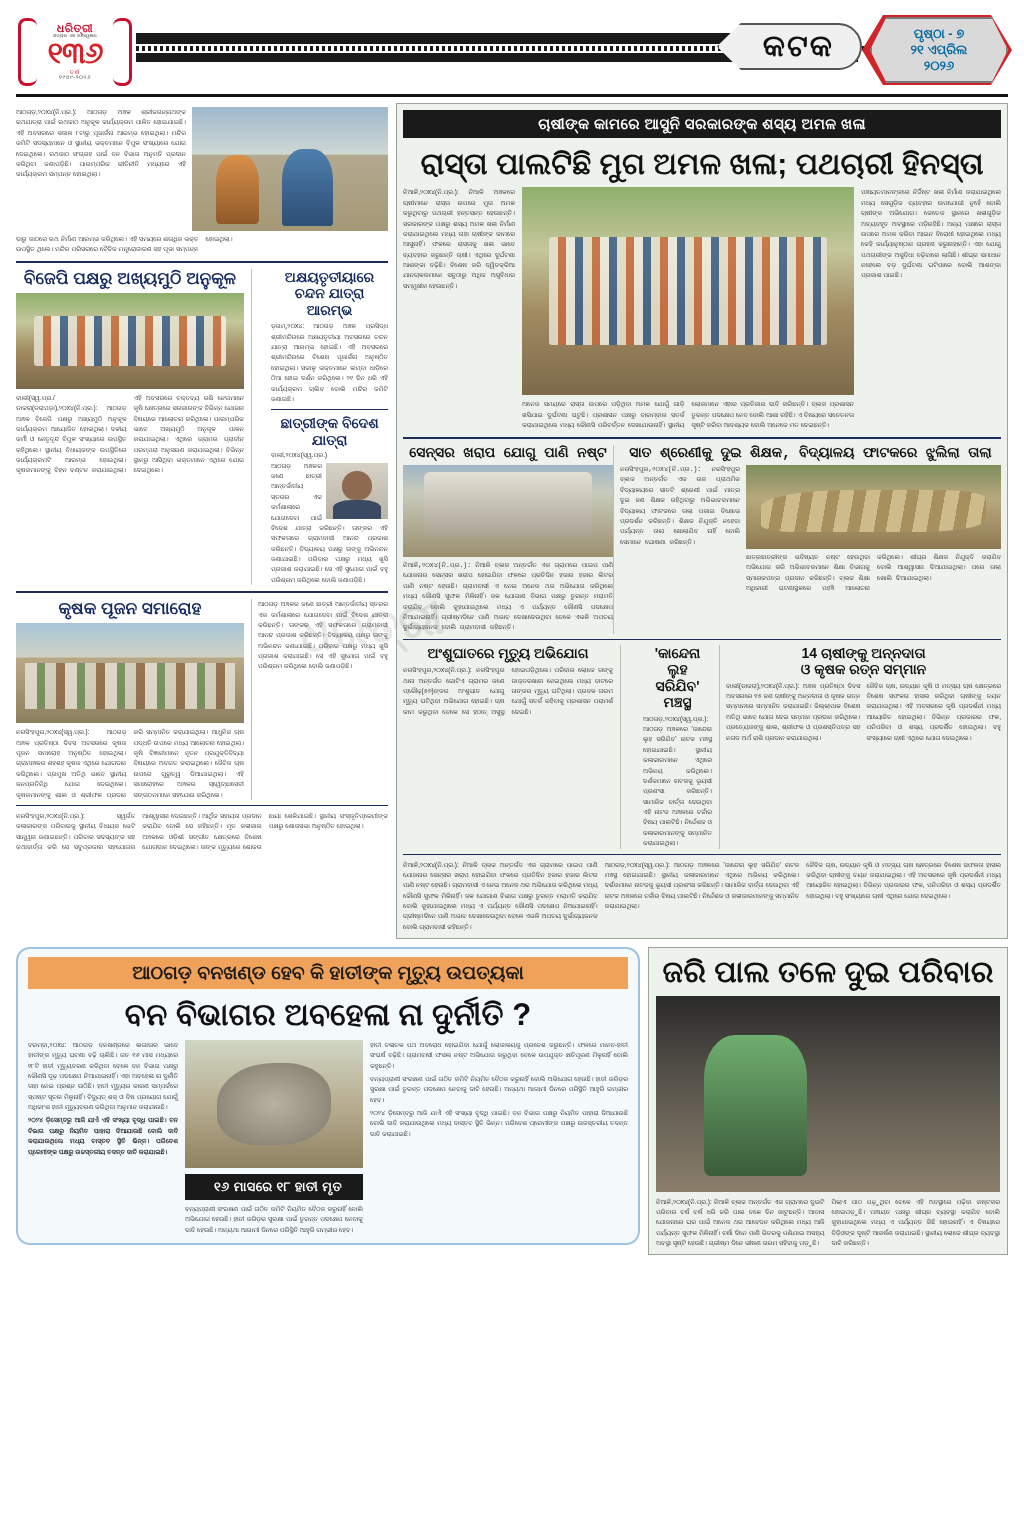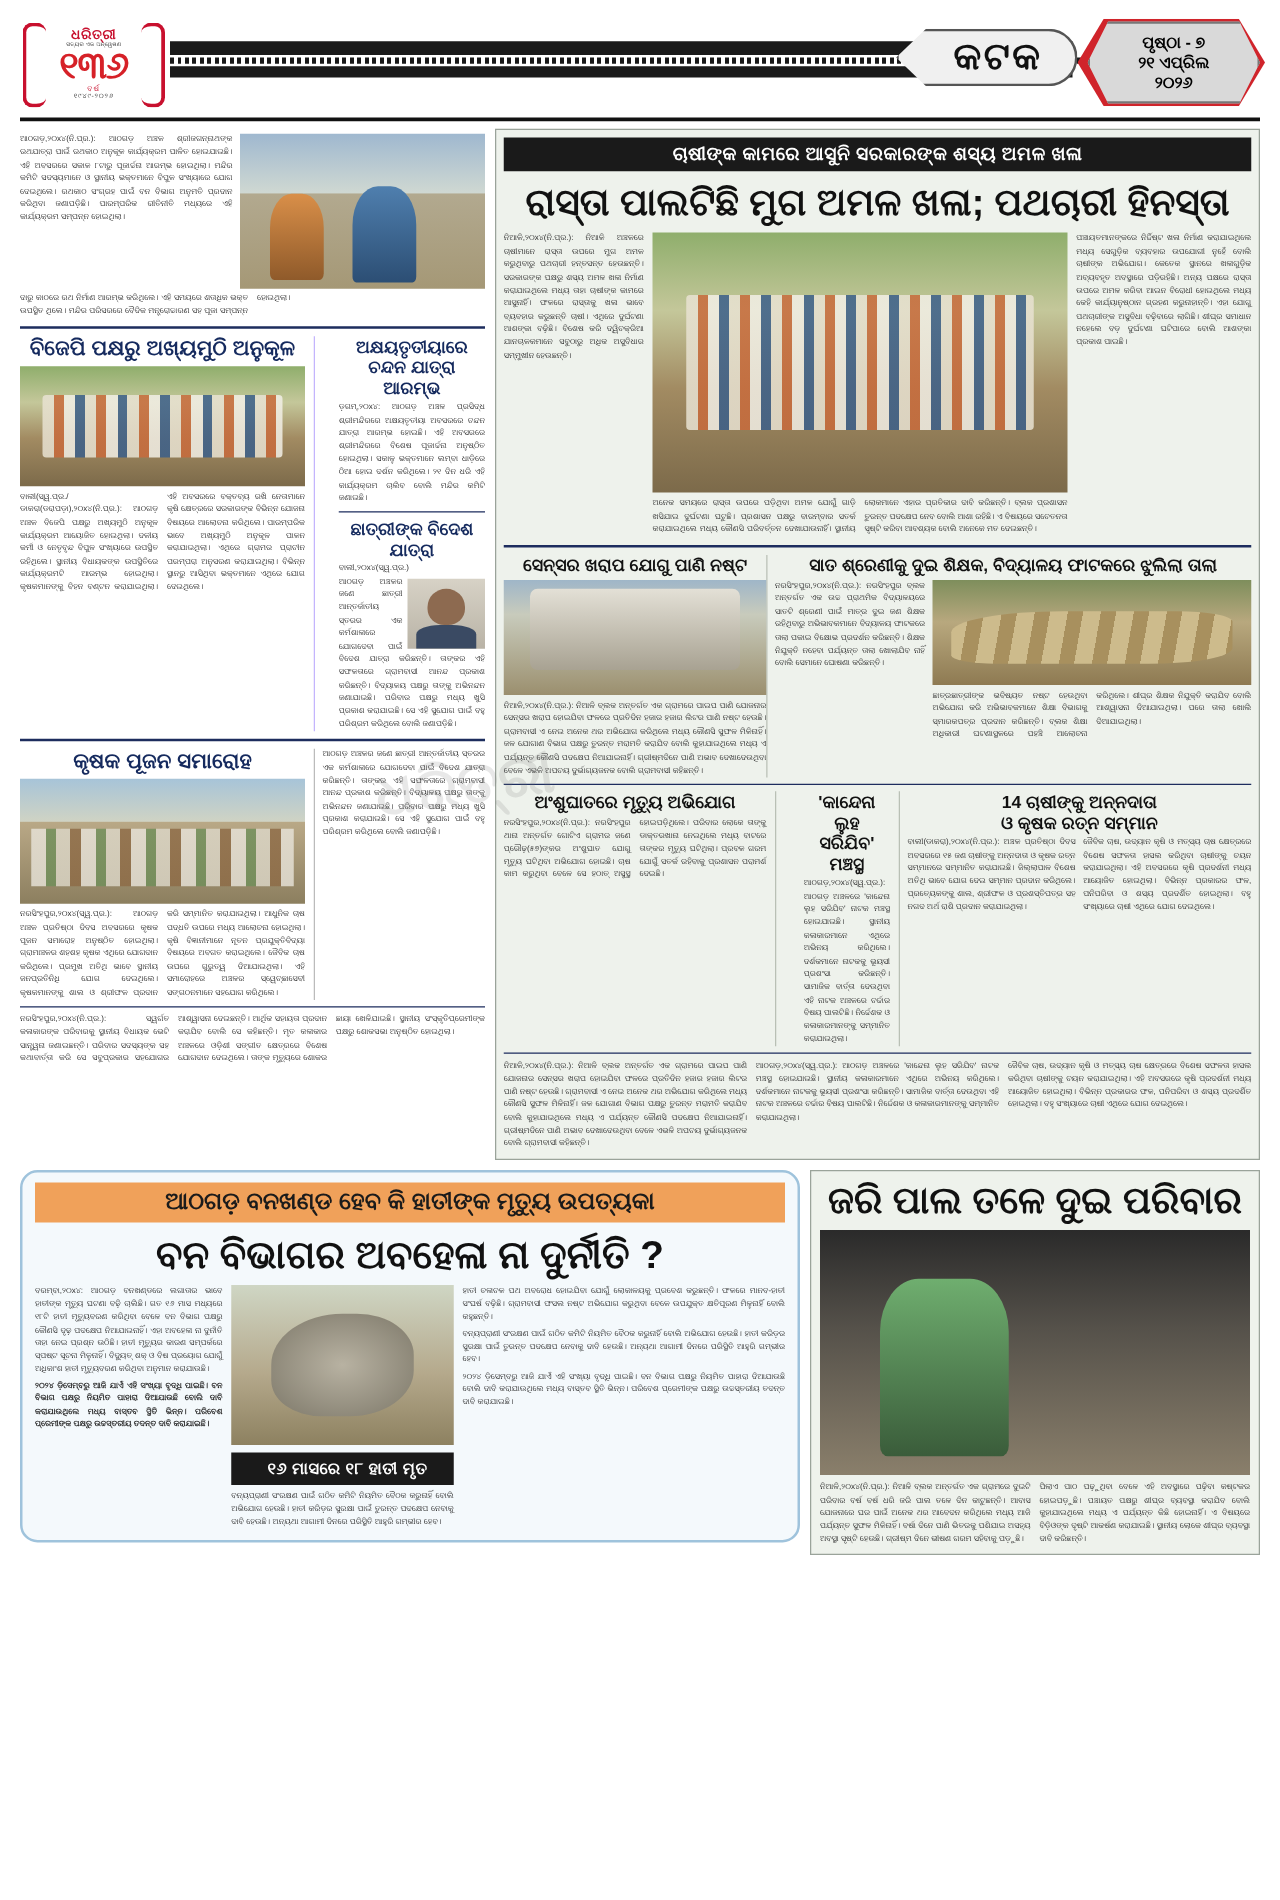--- a/index.html
+++ b/index.html
@@ -48,21 +48,21 @@
   }
   .mast-date {
     position: absolute; right: 0; top: -14px;
     width: 138px; height: 66px;
     background: #d9d9d9;
     border: 2px solid #777;
     clip-path: polygon(12% 0, 88% 0, 100% 50%, 88% 100%, 12% 100%, 0 50%);
     display: flex; flex-direction: column; align-items: center; justify-content: center;
     line-height: 1.25;
   }
-  .mast-date .d { font-size: 13px; font-weight: bold; color: #000000; }
+  .mast-date .d { font-size: 13px; font-weight: bold; color: #0369a1; }
   .mast-date-wrap { position: absolute; right: -4px; top: -16px; width: 150px; height: 70px;
      background: #d0242b; clip-path: polygon(14% 0, 86% 0, 100% 50%, 86% 100%, 14% 100%, 0 50%); }
 
   .rule-thick { height: 3px; background: #111; margin: 2px 0 6px 0; }
 
   
   .body-grid { display: flex; gap: 8px; }
   .col-left { width: 372px; flex: 0 0 372px; }
   .col-right { flex: 1; border: 1px solid #9aa39a; background: #eef2ec; padding: 6px; }
 
@@ -238,21 +238,21 @@
           <div class="photo ph-b" style="height:208px;"></div>
           <div class="body-txt cols2" style="margin-top:4px;">ଅନେକ ସମୟରେ ରାସ୍ତା ଉପରେ ପଡ଼ିଥିବା ଅମଳ ଯୋଗୁଁ ଗାଡ଼ି ଖସିଯାଇ ଦୁର୍ଘଟଣା ଘଟୁଛି। ପ୍ରଶାସନ ପକ୍ଷରୁ ବାରମ୍ବାର ସତର୍କ କରାଯାଇଥିଲେ ମଧ୍ୟ କୌଣସି ପରିବର୍ତ୍ତନ ଦେଖାଯାଉନାହିଁ। ସ୍ଥାନୀୟ ଲୋକମାନେ ଏହାର ପ୍ରତିକାର ଦାବି କରିଛନ୍ତି। ବ୍ଲକ ପ୍ରଶାସନ ତୁରନ୍ତ ପଦକ୍ଷେପ ନେବ ବୋଲି ଆଶା ରହିଛି। ଏ ବିଷୟରେ ସଚେତନତା ସୃଷ୍ଟି କରିବା ଆବଶ୍ୟକ ବୋଲି ଅନେକେ ମତ ଦେଇଛନ୍ତି।</div>
         </div>
         <div style="width:140px; flex:0 0 140px;">
           <div class="body-txt">ପଞ୍ଚାୟତମାନଙ୍କରେ ନିର୍ଦ୍ଦିଷ୍ଟ ଖଳା ନିର୍ମାଣ କରାଯାଇଥିଲେ ମଧ୍ୟ ସେଗୁଡ଼ିକ ବ୍ୟବହାର ଉପଯୋଗୀ ନୁହେଁ ବୋଲି ଚାଷୀଙ୍କ ଅଭିଯୋଗ। କେତେକ ସ୍ଥାନରେ ଖଳାଗୁଡ଼ିକ ଅବ୍ୟବହୃତ ଅବସ୍ଥାରେ ପଡ଼ିରହିଛି। ଅନ୍ୟ ପକ୍ଷରେ ରାସ୍ତା ଉପରେ ଅମଳ କରିବା ଆଇନ ବିରୋଧୀ ହୋଇଥିଲେ ମଧ୍ୟ କେହି କାର୍ଯ୍ୟାନୁଷ୍ଠାନ ଗ୍ରହଣ କରୁନାହାନ୍ତି। ଏହା ଯୋଗୁ ପଥଚାରୀଙ୍କ ଅସୁବିଧା ବଢ଼ିବାରେ ଲାଗିଛି। ଶୀଘ୍ର ସମାଧାନ ନହେଲେ ବଡ଼ ଦୁର୍ଘଟଣା ଘଟିପାରେ ବୋଲି ଆଶଙ୍କା ପ୍ରକାଶ ପାଇଛି।</div>
         </div>
       </div>
 
       <div class="hr-d"></div>
 
-      <div style="display:flex; gap:0;">
+      <div style="display:flex; gap:0;font-family:Liberation Mono, monospace;">
         <div style="width:210px; flex:0 0 210px;">
           <div class="hl hl-sm hl-black">ସେନ୍‌ସର ଖରାପ ଯୋଗୁ ପାଣି ନଷ୍ଟ</div>
           <div class="photo ph-d" style="height:92px; margin-top:4px;"></div>
           <div class="body-txt" style="margin-top:4px;">ନିଆଳି,୨୦x୪(ନି.ପ୍ର.): ନିଆଳି ବ୍ଲକ ଅନ୍ତର୍ଗତ ଏକ ଗ୍ରାମରେ ପାଇପ ପାଣି ଯୋଜନାର ସେନ୍‌ସର ଖରାପ ହୋଇଯିବା ଫଳରେ ପ୍ରତିଦିନ ହଜାର ହଜାର ଲିଟର ପାଣି ନଷ୍ଟ ହେଉଛି। ଗ୍ରାମବାସୀ ଏ ନେଇ ଅନେକ ଥର ଅଭିଯୋଗ କରିଥିଲେ ମଧ୍ୟ କୌଣସି ସୁଫଳ ମିଳିନାହିଁ। ଜଳ ଯୋଗାଣ ବିଭାଗ ପକ୍ଷରୁ ତୁରନ୍ତ ମରାମତି କରାଯିବ ବୋଲି କୁହାଯାଇଥିଲେ ମଧ୍ୟ ଏ ପର୍ଯ୍ୟନ୍ତ କୌଣସି ପଦକ୍ଷେପ ନିଆଯାଇନାହିଁ। ଗ୍ରୀଷ୍ମଦିନେ ପାଣି ଅଭାବ ଦେଖାଦେଉଥିବା ବେଳେ ଏଭଳି ଅପଚୟ ଦୁର୍ଭାଗ୍ୟଜନକ ବୋଲି ଗ୍ରାମବାସୀ କହିଛନ୍ତି।</div>
         </div>
         <div style="flex:1; border-left:1px solid #b9c0b5; padding-left:6px;">
           <div class="hl hl-sm hl-black">ସାତ ଶ୍ରେଣୀକୁ ଦୁଇ ଶିକ୍ଷକ, ବିଦ୍ୟାଳୟ ଫାଟକରେ ଝୁଲିଲା ତାଲା</div>
           <div style="display:flex; gap:6px; margin-top:4px;">
             <div style="width:120px; flex:0 0 120px;">
               <div class="body-txt">ନରସିଂହପୁର,୨୦x୪(ନି.ପ୍ର.): ନରସିଂହପୁର ବ୍ଲକ ଅନ୍ତର୍ଗତ ଏକ ଉଚ୍ଚ ପ୍ରାଥମିକ ବିଦ୍ୟାଳୟରେ ସାତଟି ଶ୍ରେଣୀ ପାଇଁ ମାତ୍ର ଦୁଇ ଜଣ ଶିକ୍ଷକ ରହିଥିବାରୁ ଅଭିଭାବକମାନେ ବିଦ୍ୟାଳୟ ଫାଟକରେ ତାଲା ପକାଇ ବିକ୍ଷୋଭ ପ୍ରଦର୍ଶନ କରିଛନ୍ତି। ଶିକ୍ଷକ ନିଯୁକ୍ତି ନହେବା ପର୍ଯ୍ୟନ୍ତ ତାଲା ଖୋଲାଯିବ ନାହିଁ ବୋଲି ସେମାନେ ଘୋଷଣା କରିଛନ୍ତି।</div>

